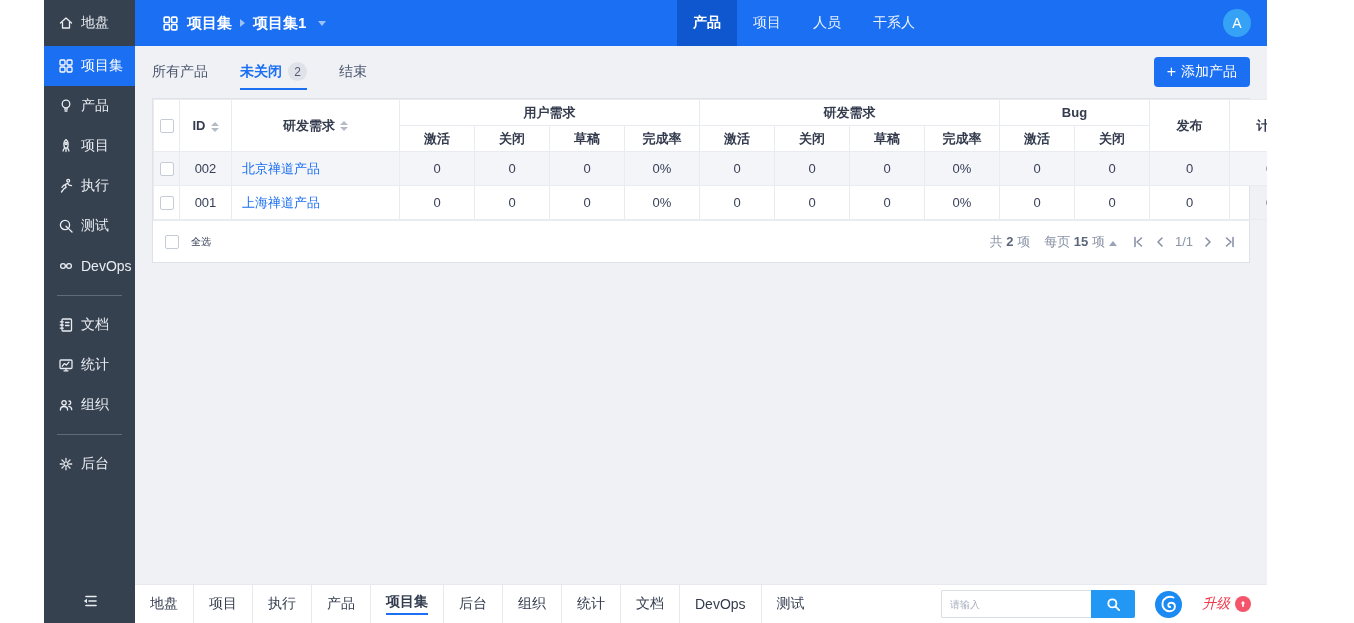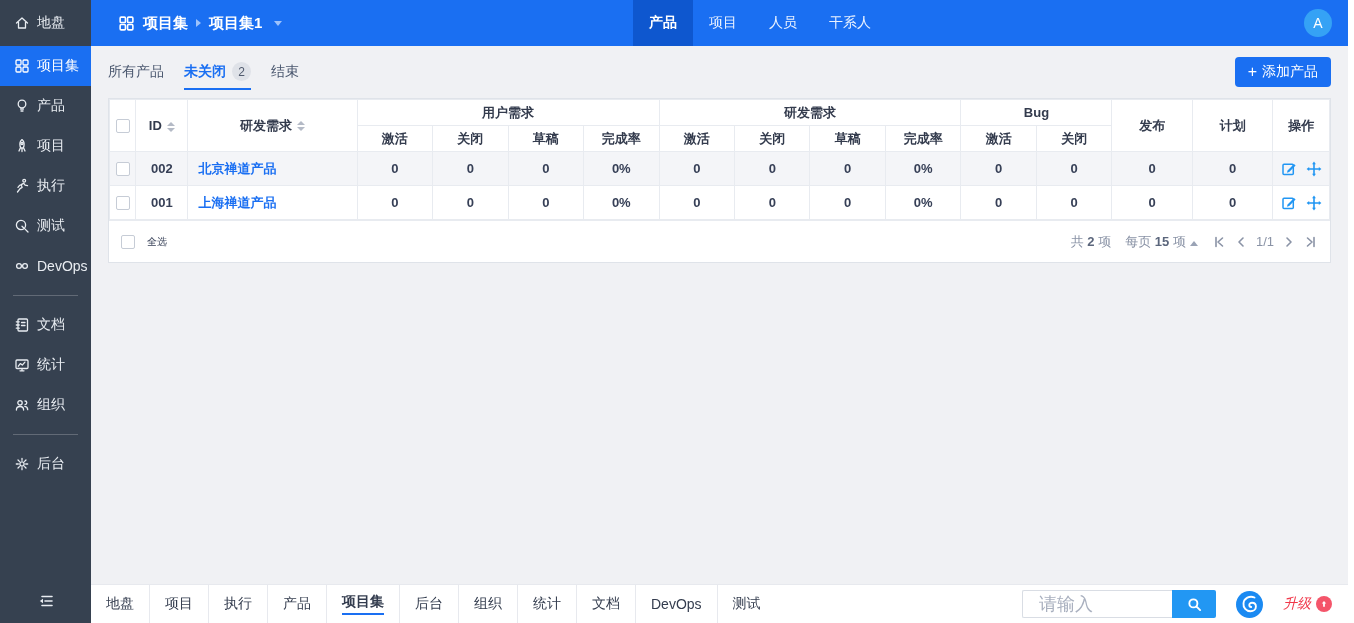--- a/index.html
+++ b/index.html
@@ -1,18 +1,18 @@
 <!DOCTYPE html>
 <html><head>
 <meta charset="utf-8">
 <style>
   * { margin:0; padding:0; box-sizing:border-box; }
   html,body { width:1354px; height:623px; overflow:hidden;
     font-family:"Liberation Sans","DejaVu Sans",sans-serif; font-size:14px; color:#354052; }
-  .app { display:flex; width:1348px; height:623px; }
+  .app { display:flex; width:1223px; height:623px;margin-left:44px; }
 
   
   .sidebar { width:91px; background:#364150; color:#e9edf2; display:flex; flex-direction:column; flex-shrink:0; }
   .side-item { height:40px; display:flex; align-items:center; padding-left:13px; gap:7px; cursor:pointer; white-space:nowrap; }
   .side-item:first-child { height:46px; }
   .side-item.active { background:#1a6ff2; color:#fff; }
   .side-item .icn { width:17px; height:17px; display:inline-flex; align-items:center; justify-content:center; flex-shrink:0; }
   .side-item svg { width:16px; height:16px; stroke:#e9edf2; fill:none; stroke-width:1.3; stroke-linecap:round; stroke-linejoin:round; }
   .side-item.active svg { stroke:#fff; }
   .side-label { font-size:14px; }
@@ -32,35 +32,35 @@
   .caret-down { width:0; height:0; border-top:5px solid #9dc2fb; border-left:4px solid transparent; border-right:4px solid transparent; margin-left:4px; }
   .top-tabs { position:absolute; left:542px; top:0; height:46px; display:flex; align-items:stretch; }
   .top-tab { display:flex; align-items:center; padding:0 16px; cursor:pointer; font-size:14px; color:#eaf2ff; }
   .top-tab.active { background:#0e57cf; color:#fff; font-weight:bold; }
   .avatar { position:absolute; right:16px; top:9px; width:28px; height:28px; border-radius:50%;
     background:#35a2f5; color:#fff; display:flex; align-items:center; justify-content:center; font-size:14px; cursor:pointer; }
 
   
   .content { flex:1; padding:0 17px; overflow:hidden; }
   .toolbar { height:52px; display:flex; align-items:center; }
-  .view-tabs { display:flex; align-items:center; gap:20px; }
+  .view-tabs { display:flex; align-items:center; gap:32px; }
   .view-tab { color:#4a576e; cursor:pointer; display:flex; align-items:center; gap:6px; padding:8px 0 7px; border-bottom:2px solid transparent; }
   .view-tab.active { color:#1a6ff2; font-weight:bold; border-bottom-color:#1a6ff2;justify-content:flex-end; }
   .badge { background:#dfe2e8; color:#515b6e; font-size:12px; font-weight:normal; min-width:19px; height:19px; border-radius:10px;
     display:inline-flex; align-items:center; justify-content:center; padding:0 5px; }
   .add-btn { margin-left:auto; background:#1a6ff2; color:#fff; border:none; height:30px; padding:0 13px; border-radius:4px;
     font-size:14px; display:flex; align-items:center; gap:5px; cursor:pointer; font-family:inherit; }
   .plus { font-size:16px; line-height:1; }
 
   
   .tablebox { background:#fff; border:1px solid #dfe3e9; }
   table { border-collapse:collapse; table-layout:fixed; width:100%; font-size:13px; }
   th,td { border:1px solid #e8ebf0; text-align:center; }
   thead th { height:26px; font-weight:bold; color:#333b4d; background:#fff; }
-  tbody td { height:34px; color:#374057;font-weight:bold; }
+  tbody td { height:34px; color:#374057; }
   tbody tr.striped td { background:#f4f5f8; }
   td.name-cell { text-align:left; padding-left:10px; }
   a.prod-link { color:#1a6ff2; text-decoration:none; cursor:pointer; }
   .checkbox { display:inline-block; width:14px; height:14px; border:1px solid #c6ccd6; border-radius:2px; background:#fff; vertical-align:middle; cursor:pointer; }
   .sort { display:inline-flex; flex-direction:column; gap:2px; margin-left:5px; vertical-align:middle; }
   .sort i { width:0; height:0; border-left:4px solid transparent; border-right:4px solid transparent; }
   .sort .up { border-bottom:4px solid #b4bac6; }
   .sort .dn { border-top:4px solid #b4bac6; }
   .ops { display:flex; justify-content:center; gap:9px; }
   .ops svg { width:16px; height:16px; cursor:pointer; }
@@ -77,21 +77,21 @@
   .pg-group { display:flex; align-items:center; gap:8px; }
 
   
   .bottombar { height:39px; background:#fff; border-top:1px solid #e7e9ee; display:flex; align-items:center; padding:0 16px 0 0; flex-shrink:0; }
   .bnav { display:flex; align-items:center; height:100%; }
   .bnav-item { padding:0 15px; height:100%; display:flex; align-items:center; border-right:1px solid #e7e9ee; cursor:pointer; color:#333c4e; position:relative; }
   .bnav-item:last-child { border-right:none; }
   .bnav-item.active .bl { font-weight:bold; border-bottom:2px solid #1a6ff2; padding-bottom:2px; }
   .search-group { margin-left:auto; display:flex; align-items:center; }
   .search-input { width:150px; height:28px; border:1px solid #d9dde4; border-right:none; border-radius:2px 0 0 2px;
-    padding:0 16px; font-size:18px; color:#333; outline:none; font-family:inherit; }
+    padding:0 8px; font-size:10px; color:#333; outline:none; font-family:inherit; }
   .search-input::placeholder { color:#a9b0bf; }
   .search-btn { width:44px; height:28px; background:#2297f3; border:none; border-radius:0 2px 2px 0; cursor:pointer;
     display:flex; align-items:center; justify-content:center; }
   .search-btn svg { width:15px; height:15px; stroke:#fff; stroke-width:2; fill:none; stroke-linecap:round; }
   .logo { width:27px; height:27px; margin-left:20px; cursor:pointer; }
   .upgrade { margin-left:20px; display:flex; align-items:center; gap:5px; color:#f0384a; cursor:pointer; text-decoration:none;font-style:italic; }
   .upg-badge { width:16px; height:16px; border-radius:50%; background:#f4556a; display:inline-flex; align-items:center; justify-content:center; }
   .upg-badge svg { width:10px; height:10px; fill:#fff; }
 </style>
 </head>

